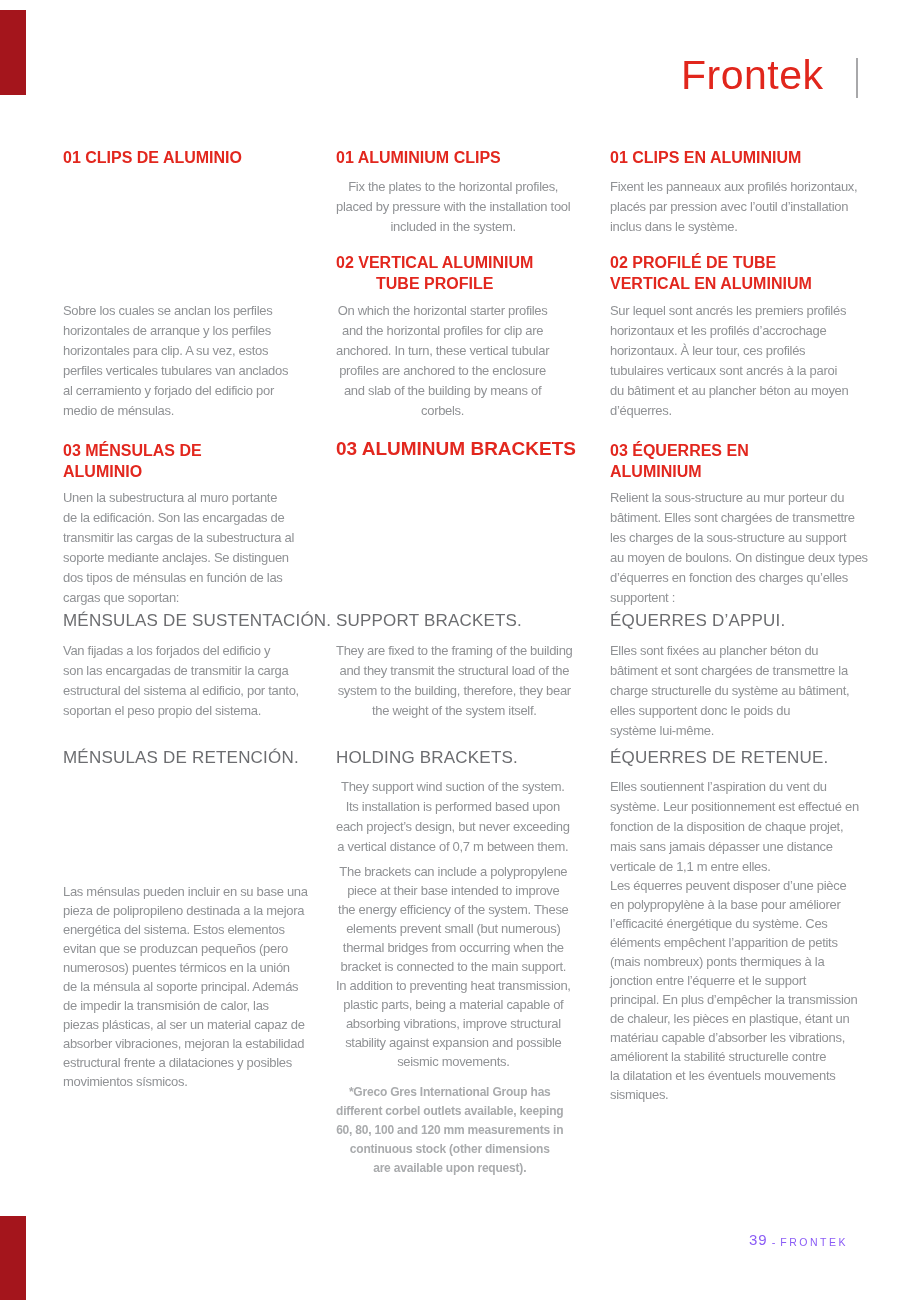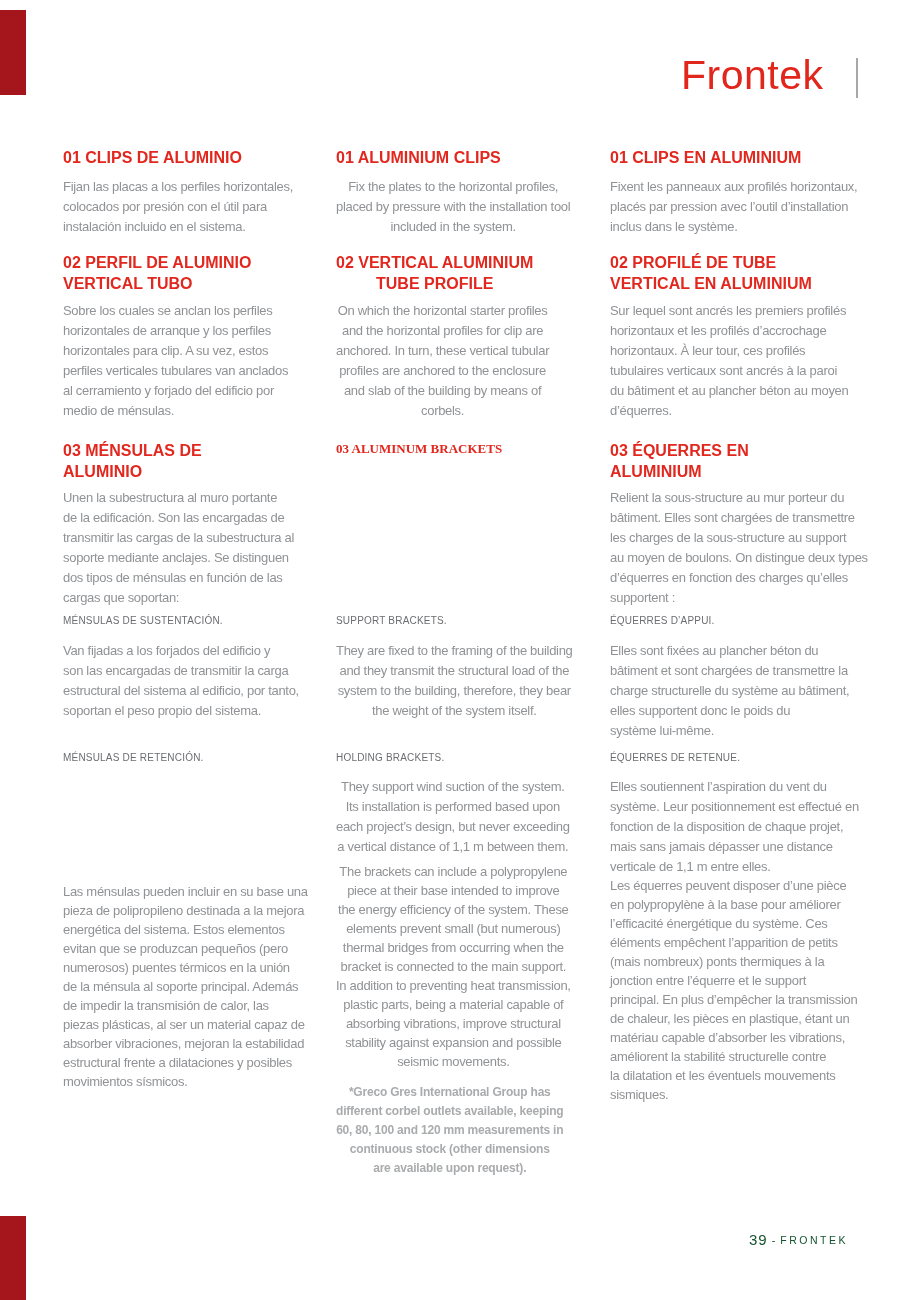--- a/index.html
+++ b/index.html
@@ -45,24 +45,24 @@
   .col.c3 { left: 610px; width: 275px; }
 
   .blk { position: absolute; left: 0; white-space: pre; margin: 0; }
 
   .h {
     font-size: 16px;
     font-weight: bold;
     color: #e2271e;
     line-height: 21px;
   }
-  .h-big { font-size: 13px; line-height: 22px; font-family: Liberation Serif, serif; }
+  .h-big { font-size: 19px; line-height: 22px; }
 
   .sub {
-    font-size: 10px;
+    font-size: 17px;
     font-weight: normal;
     color: #6c6d70;
     line-height: 18px;
     letter-spacing: 0.2px;
   }
 
   .p {
     font-size: 13px;
     line-height: 20px;
     color: #909295;
@@ -75,46 +75,41 @@
     line-height: 19px;
     color: #a9abad;
     letter-spacing: -0.2px;
     font-weight: bold;
   }
 
   .page-footer {
     position: absolute;
     top: 1231px;
     right: 72px;
-    color: #14532d;
+    color: #8b5cf6;
     display: flex;
-    align-items: center;
+    align-items: flex-end;
   }
   .page-footer .num  { font-size: 15px; letter-spacing: 1px; }
   .page-footer .sep  { font-size: 11px; margin: 0 5px 0 4px; }
   .page-footer .brand{ font-size: 10.5px; letter-spacing: 2.5px; }
 </style>
 </head>
 <body>
 
 <div class="page">
 
   <div class="edge-bar top"></div>
   <div class="edge-bar bottom"></div>
 
   <div class="logo">Frontek</div>
   <div class="logo-divider"></div>
 
   <section class="col c1">
     <h2 class="blk h" style="top:147px">01 CLIPS DE ALUMINIO</h2>
-    <p class="blk p" style="top:177px">Fijan las placas a los perfiles horizontales,
-colocados por presión con el útil para
-instalación incluido en el sistema.</p>
-    <h2 class="blk h" style="top:252px">02 PERFIL DE ALUMINIO
-VERTICAL TUBO</h2>
     <p class="blk p" style="top:301px">Sobre los cuales se anclan los perfiles
 horizontales de arranque y los perfiles
 horizontales para clip. A su vez, estos
 perfiles verticales tubulares van anclados
 al cerramiento y forjado del edificio por
 medio de ménsulas.</p>
     <h2 class="blk h" style="top:440px">03 MÉNSULAS DE
 ALUMINIO</h2>
     <p class="blk p" style="top:488px">Unen la subestructura al muro portante
 de la edificación. Son las encargadas de
@@ -157,21 +152,21 @@
     <h2 class="blk h h-big" style="top:438px">03 ALUMINUM BRACKETS</h2>
     <h3 class="blk sub" style="top:612px">SUPPORT BRACKETS.</h3>
     <p class="blk p" style="top:641px">They are fixed to the framing of the building
 and they transmit the structural load of the
 system to the building, therefore, they bear
 the weight of the system itself.</p>
     <h3 class="blk sub" style="top:749px">HOLDING BRACKETS.</h3>
     <p class="blk p" style="top:777px">They support wind suction of the system.
 Its installation is performed based upon
 each project’s design, but never exceeding
-a vertical distance of 1,1 m between them.</p>
+a vertical distance of 0,7 m between them.</p>
     <p class="blk p long" style="top:862px">The brackets can include a polypropylene
 piece at their base intended to improve
 the energy efficiency of the system. These
 elements prevent small (but numerous)
 thermal bridges from occurring when the
 bracket is connected to the main support.
 In addition to preventing heat transmission,
 plastic parts, being a material capable of
 absorbing vibrations, improve structural
 stability against expansion and possible

